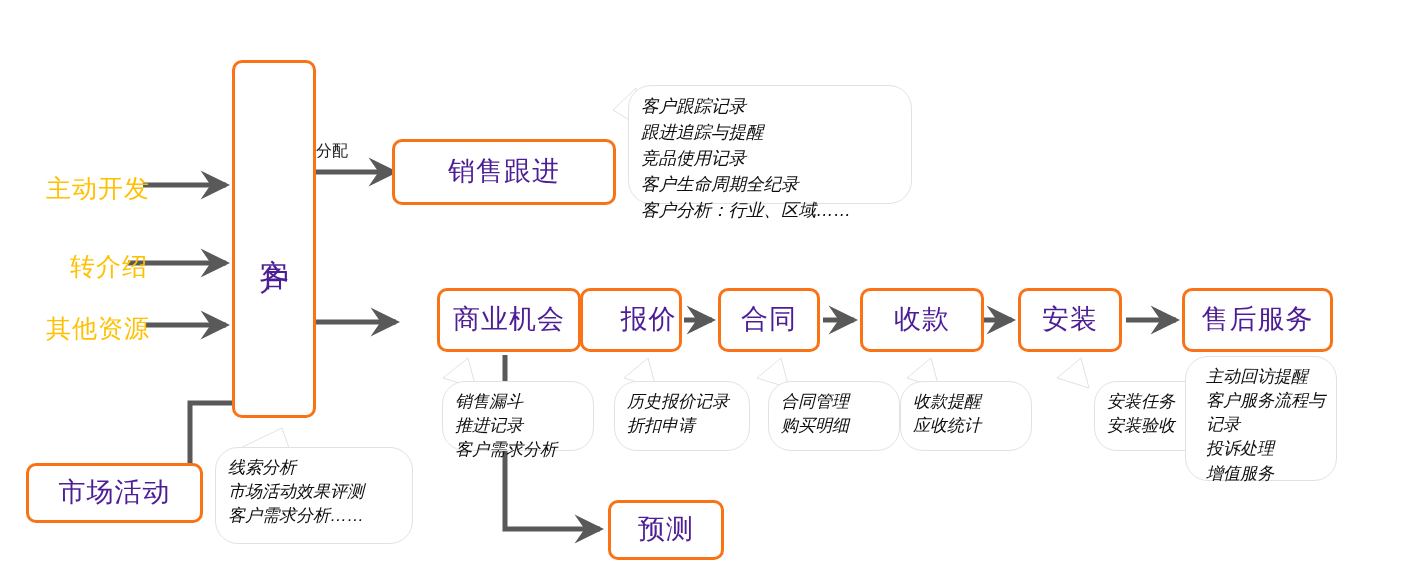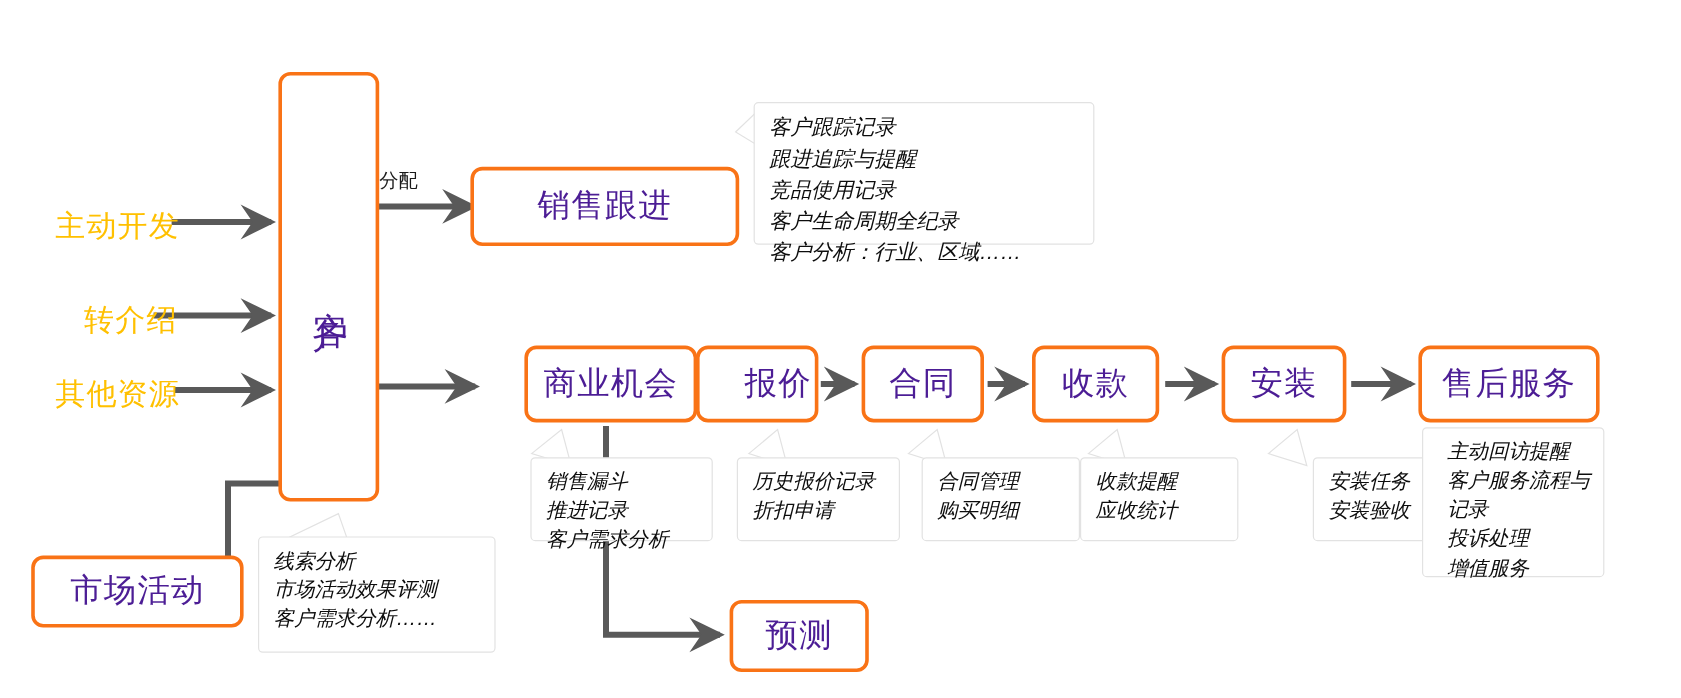--- a/index.html
+++ b/index.html
@@ -65,21 +65,21 @@
     font-size: 16px;
     white-space: nowrap;
     z-index: 4;
   }
 
   
   .callout {
     position: absolute;
     box-sizing: border-box;
     border: 1px solid #E2E2E2;
-    border-radius: 4px;
+    border-radius: 23px;
     background: #ffffff;
     z-index: 2;
     padding: 8px 10px 8px 12px;
   }
   .callout .lines {
     font-style: italic;
     font-size: 17px;
     line-height: 1.42;
     color: #0d0d0d;
     white-space: pre-line;
@@ -145,21 +145,21 @@
   <div class="edge-label" style="left:316px; top:141px;">分配</div>
 
   <div class="pbox" style="left:392px; top:139px; width:224px; height:66px;">销售跟进</div>
 
   <div class="pbox" style="left:403px; top:288px; width:144px; height:64px;margin-left:34px;">商业机会</div>
 
   <div class="pbox" style="left:580px; top:288px; width:102px; height:64px;padding-left:35px;">报价</div>
 
   <div class="pbox" style="left:718px; top:288px; width:102px; height:64px;">合同</div>
 
-  <div class="pbox" style="left:860px; top:288px; width:106px; height:64px;">收款</div>
+  <div class="pbox" style="left:860px; top:288px; width:124px; height:64px;">收款</div>
 
   <div class="pbox" style="left:1182px; top:288px; width:151px; height:64px;">售后服务</div>
 
   <div class="pbox" style="left:1018px; top:288px; width:104px; height:64px;">安装</div>
 
   <div class="pbox" style="left:608px; top:500px; width:116px; height:60px;">预测</div>
 
   <div class="pbox" style="left:26px; top:463px; width:177px; height:60px;">市场活动</div>
 
   <div class="callout big" style="left:628px; top:85px; width:284px; height:119px;">

